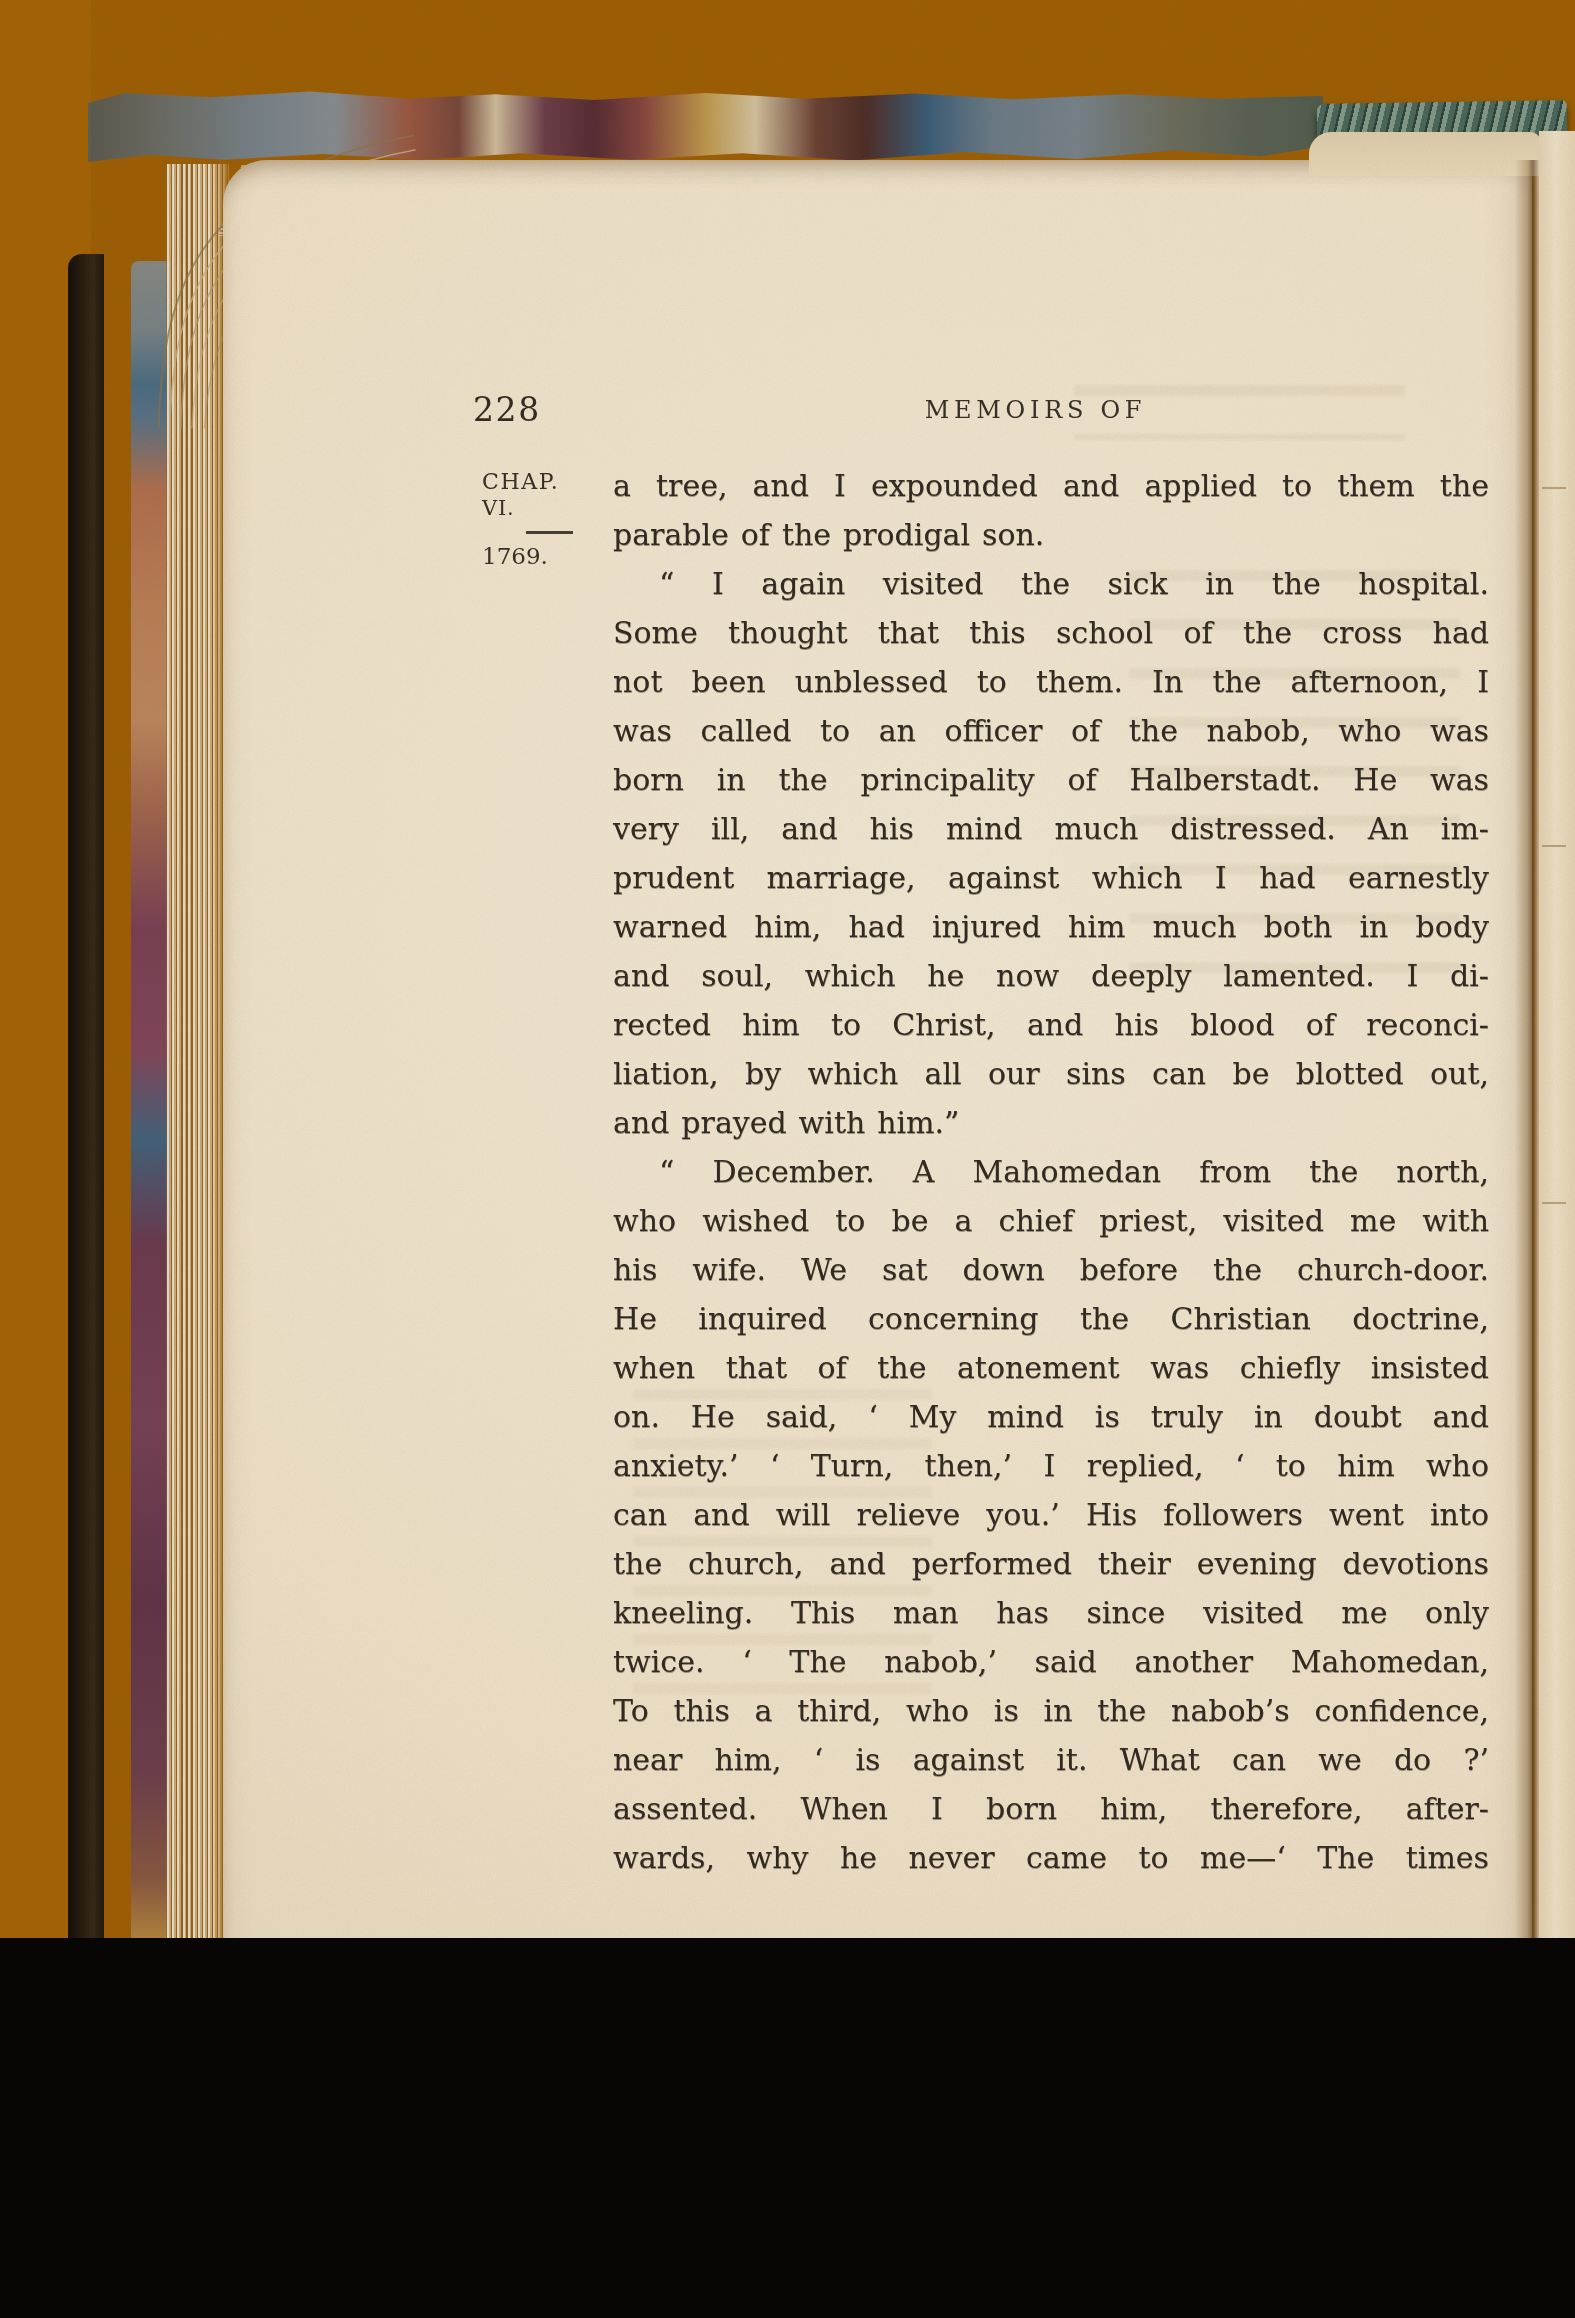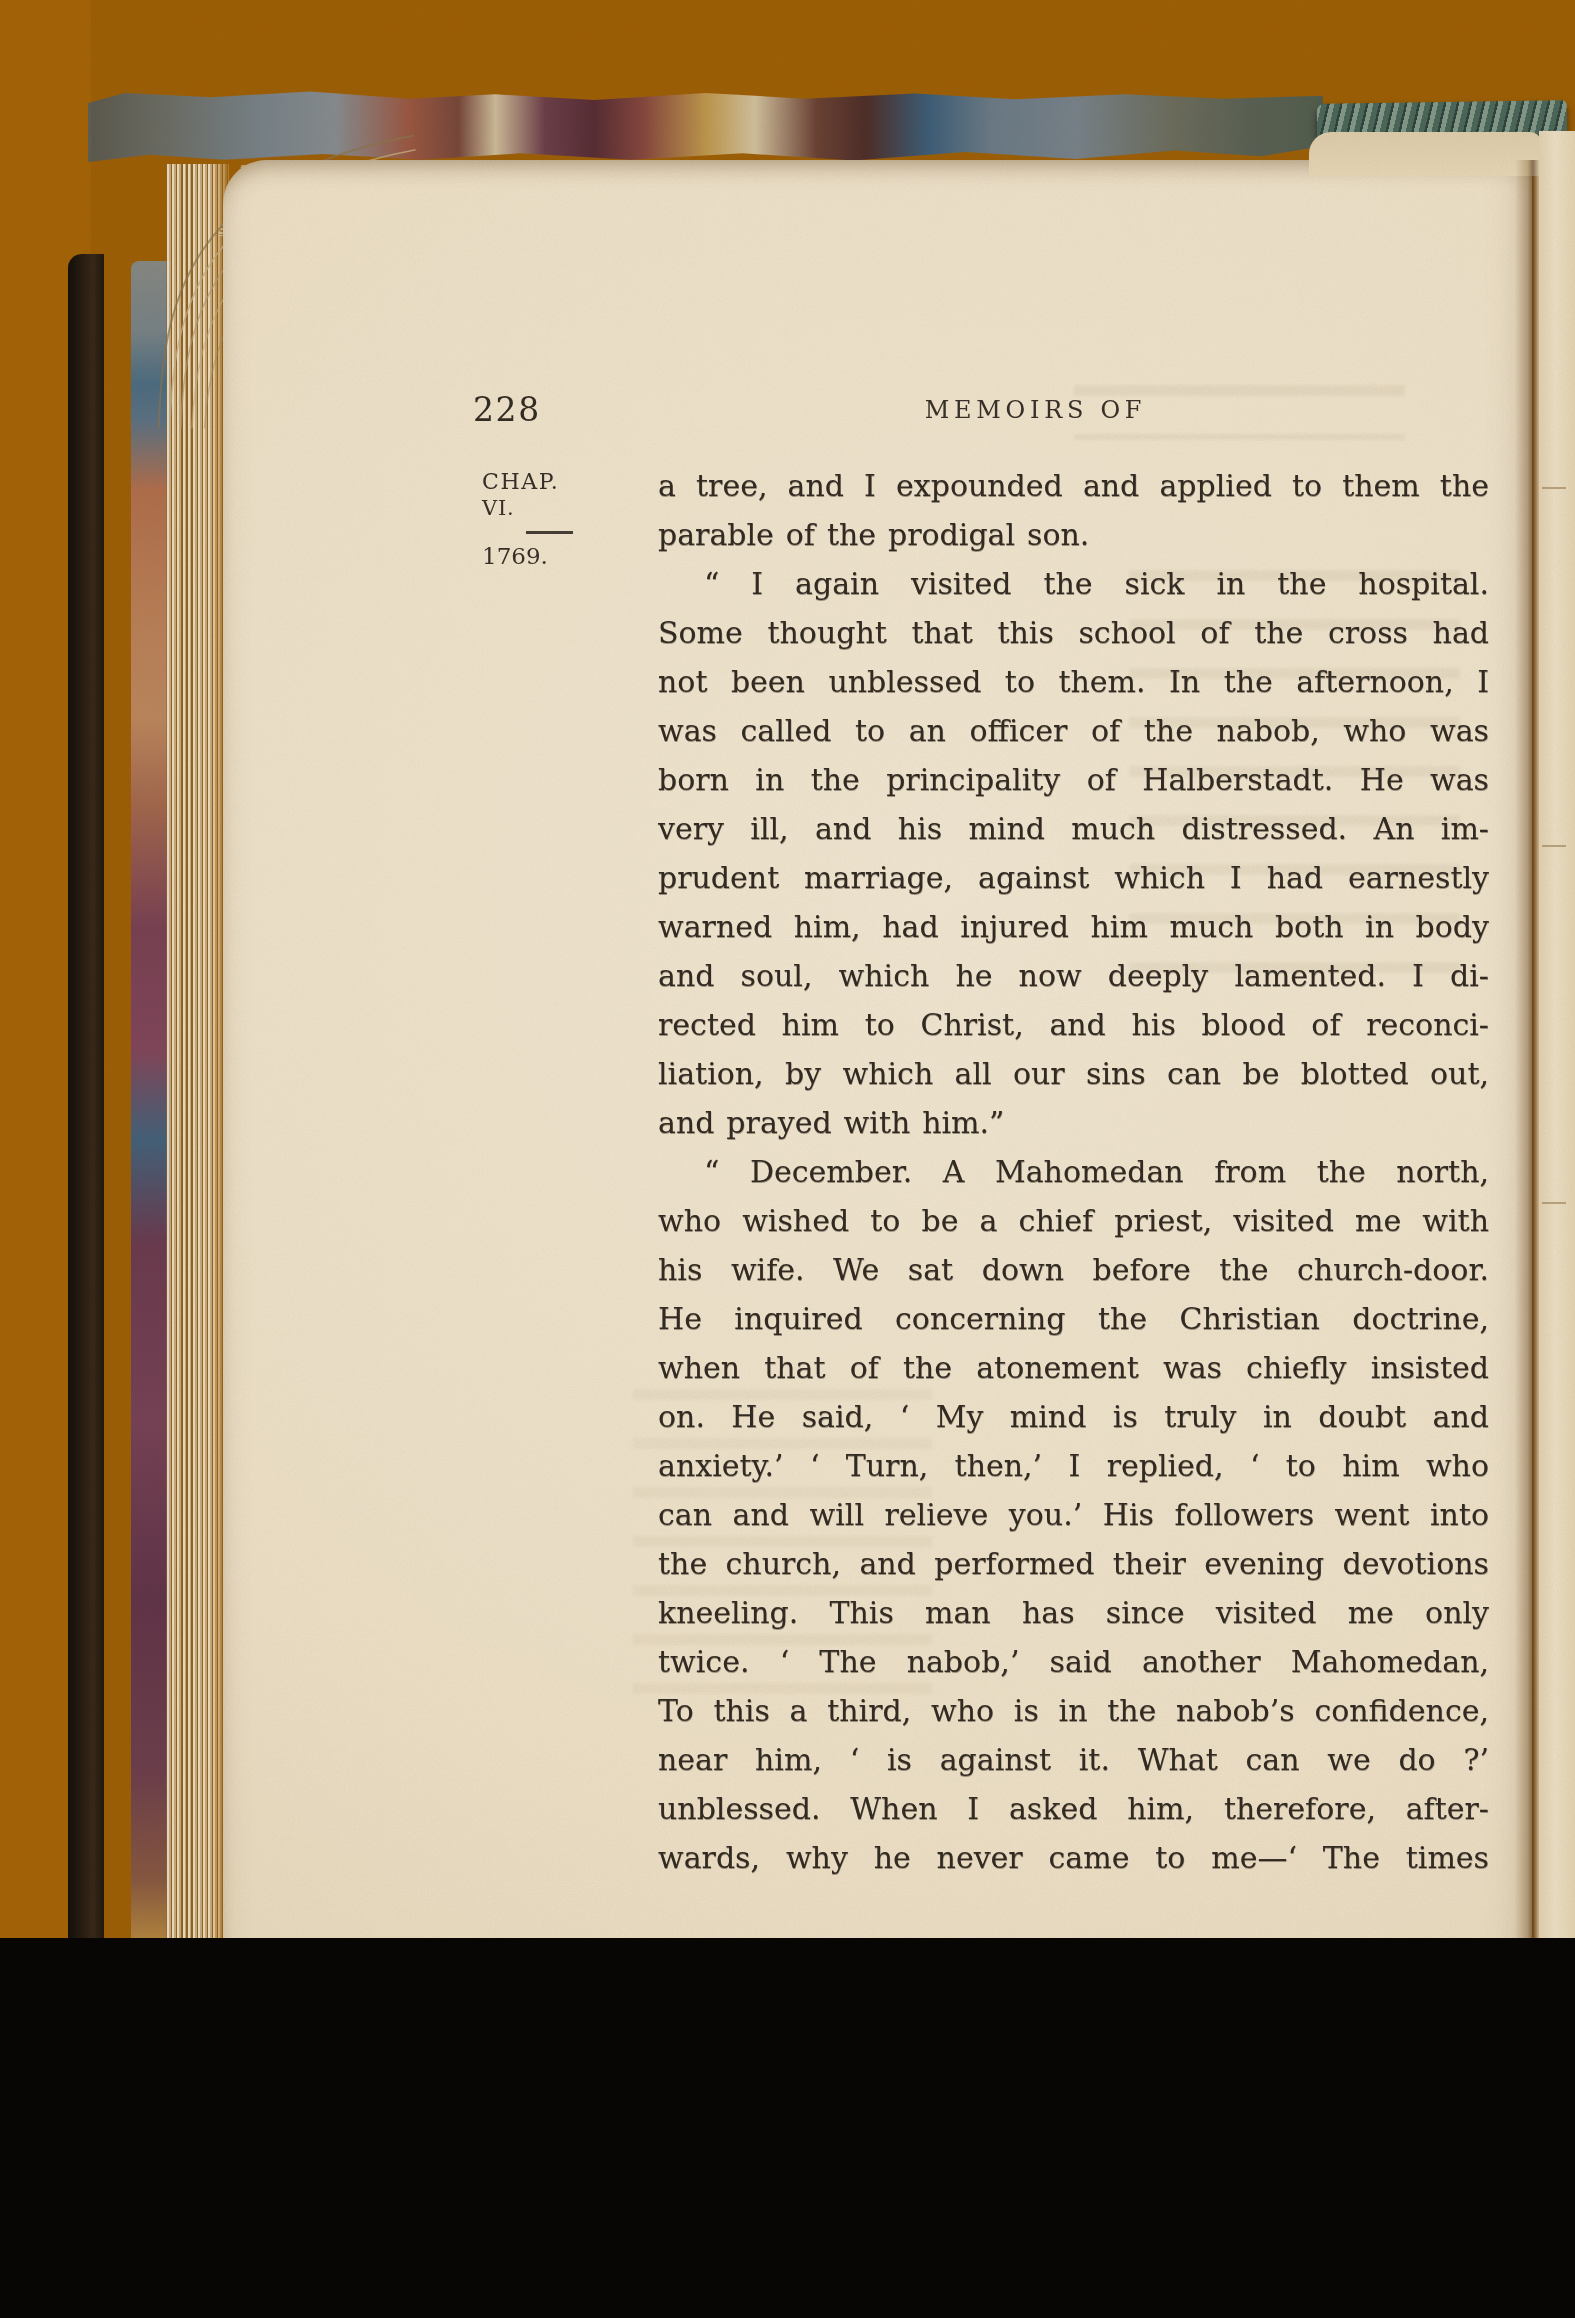--- a/index.html
+++ b/index.html
@@ -74,21 +74,21 @@
   .running-head{position:absolute;left:391px;top:236px;width:843px;text-align:center;
     font-size:24px;letter-spacing:4.7px;color:#3b332a;}
   .margin-note{position:absolute;left:259px;top:309px;width:134px;text-align:left;color:#3a322a;}
   .chap{font-size:22px;letter-spacing:1.6px;}
   .chapnum{font-size:21px;letter-spacing:0.8px;margin-top:2.4px;}
   .mrule{width:47px;height:2.4px;background:#4a4138;margin:11px auto 9.5px;}
   .year{font-size:23px;}
   .body-text{position:absolute;left:390px;top:301px;width:876px;color:#352d24;}
   .bline{font-size:30px;line-height:49px;height:49px;text-align:justify;
     text-align-last:justify;word-spacing:2.4px;
-    text-shadow:0.3px 0.5px 0.6px rgba(62,52,38,.45);margin-left:45px;}
+    text-shadow:0.3px 0.5px 0.6px rgba(62,52,38,.45);}
   .bline.indent{padding-left:46px;}
   .bline.last{text-align-last:left;}
 
   
   .ghost{position:absolute;opacity:.07;filter:blur(1.6px);
     background:repeating-linear-gradient(180deg,#7d6a46 0 11px,transparent 11px 49px);}
   .ghost.g1{left:851px;top:225px;width:331px;height:55px;}
   .ghost.g2{left:906px;top:410px;width:331px;height:441px;}
   .ghost.g3{left:410px;top:1229px;width:299px;height:331px;opacity:.05;}
 
@@ -168,21 +168,21 @@
         <div class="bline">He inquired concerning the Christian doctrine,</div>
         <div class="bline">when that of the atonement was chiefly insisted</div>
         <div class="bline">on.  He said, ‘ My mind is truly in doubt and</div>
         <div class="bline">anxiety.’  ‘ Turn, then,’ I replied, ‘ to him who</div>
         <div class="bline">can and will relieve you.’  His followers went into</div>
         <div class="bline">the church, and performed their evening devotions</div>
         <div class="bline">kneeling.  This man has since visited me only</div>
         <div class="bline">twice.  ‘ The nabob,’ said another Mahomedan,</div>
         <div class="bline">To this a third, who is in the nabob’s confidence,</div>
         <div class="bline">near him, ‘ is against it.  What can we do ?’</div>
-        <div class="bline">unblessed.  When I asked him, therefore, after-</div>
+        <div class="bline">assented.  When I born him, therefore, after-</div>
         <div class="bline">wards, why he never came to me—‘ The times</div>
       </div>
   </div>
 
   <div class="page-bottom"></div>
   <div class="under-page1"></div>
   <div class="under-page2"></div>
   <div class="curl"></div>
   <div class="gutter"></div>
   <div class="facing">

